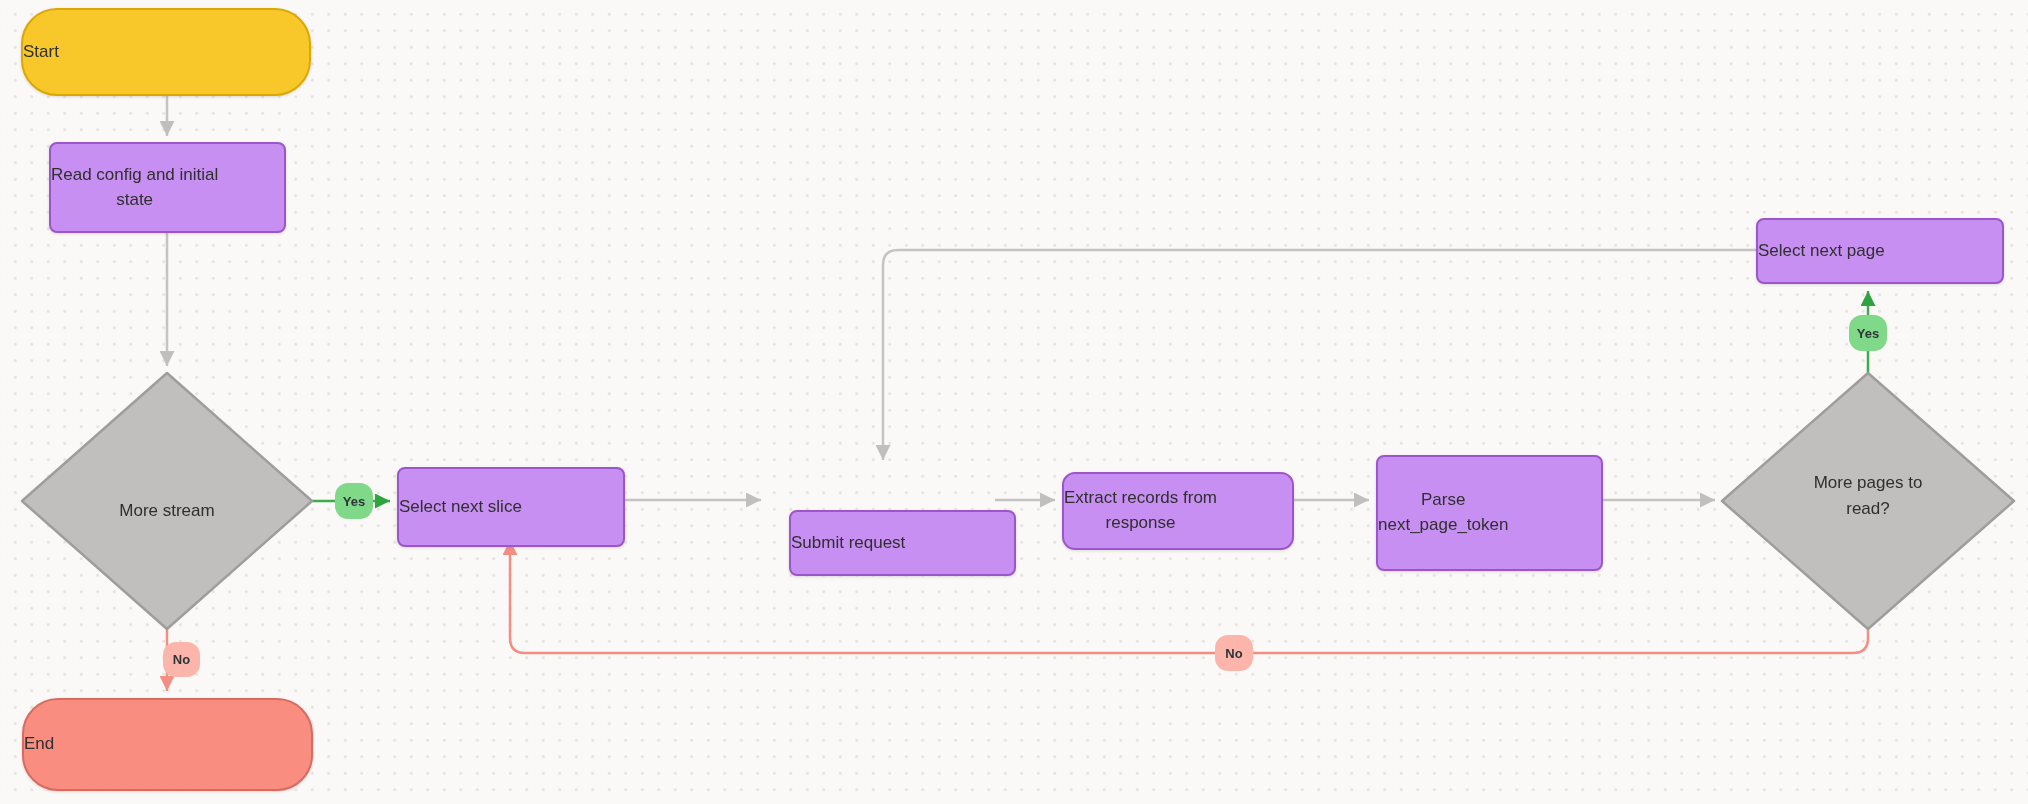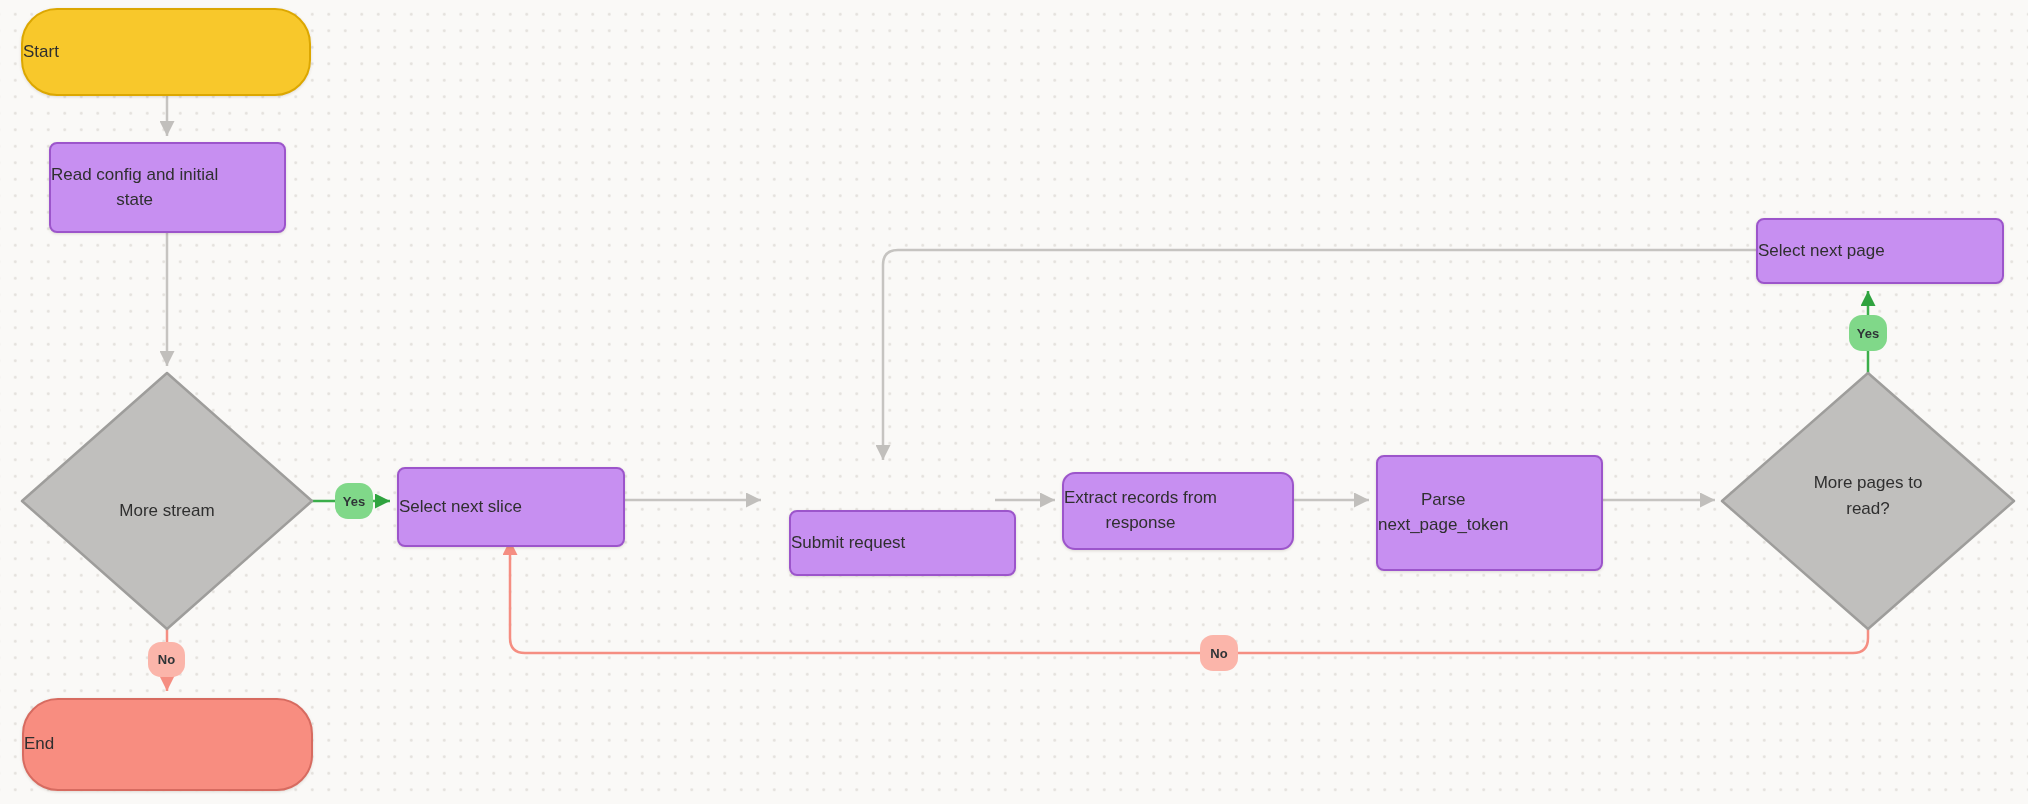--- a/index.html
+++ b/index.html
@@ -37,21 +37,21 @@
   }
   .dlabel span{display:block;}
   .dl-1{left:37px;top:498px;}
   .dl-2{left:1738px;top:470px;}
   .badge{
     position:absolute;width:38px;height:36px;border-radius:13px;
     display:flex;align-items:center;justify-content:center;
     font-size:13px;font-weight:600;color:#2F3437;
   }
   .b-yes{background:#80D889;}
-  .b-no{background:#FBB5AA;}
+  .b-no{background:#FBB5AA;margin-left:15px;}
   .bg-yes1{left:335px;top:483px;}
   .bg-no1{left:148px;top:642px;width:37px;height:35px;}
   .bg-yes2{left:1849px;top:315px;}
   .bg-no2{left:1200px;top:635px;}
 </style>
 </head>
 <body>
 
 <div class="canvas">
 

